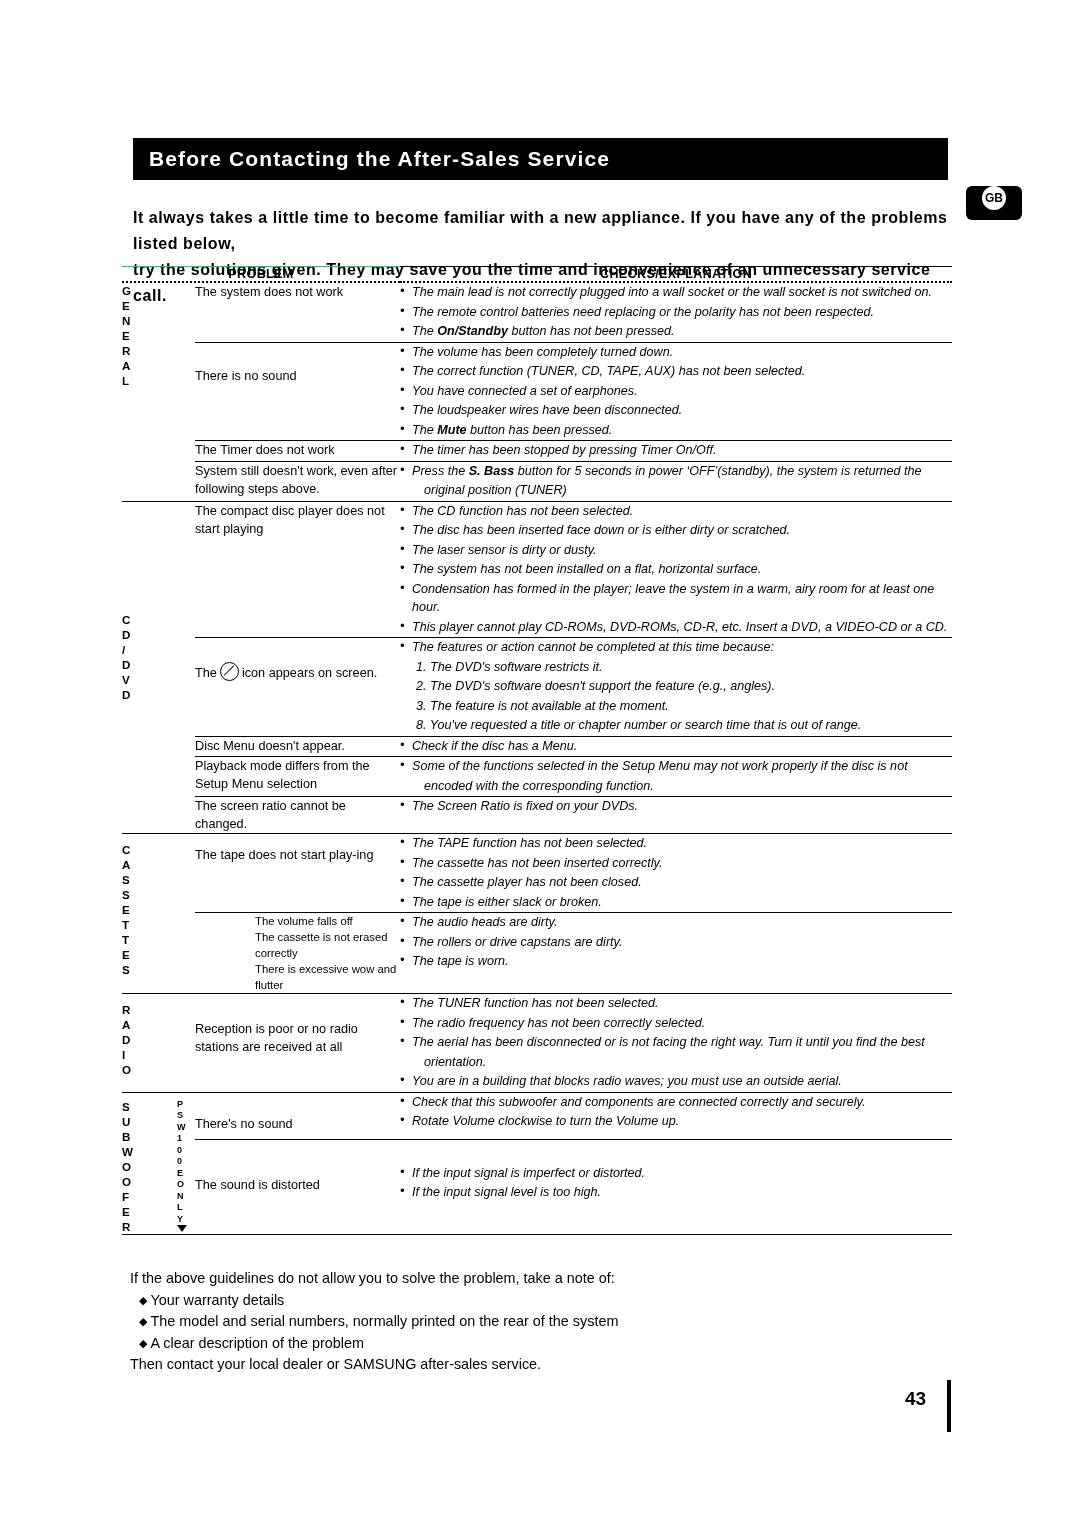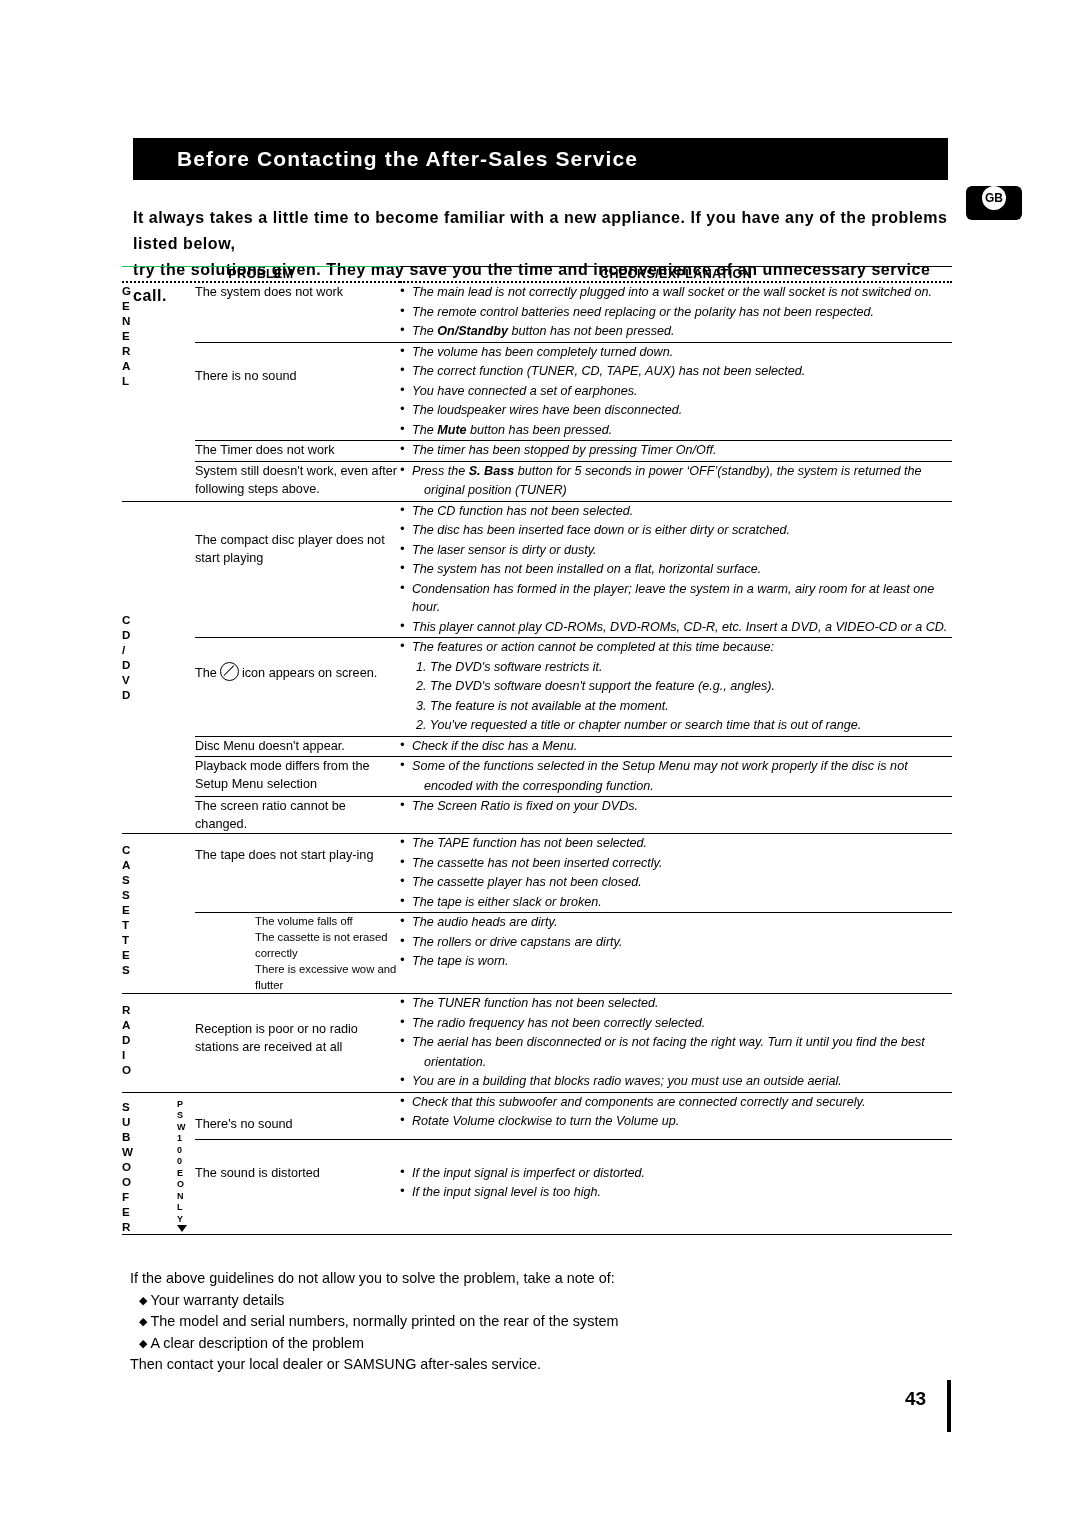--- a/index.html
+++ b/index.html
@@ -30,21 +30,20 @@
     background: #000;
     color: #fff;
     display: flex;
     align-items: center;
   }
   .title-bar .title-text {
     font-size: 21px;
     font-weight: bold;
     letter-spacing: 1.1px;
     padding-left: 16px;
-    margin-left: 28px;
   }
   
   .gb-badge {
     position: absolute;
     left: 966px;
     top: 186px;
     width: 56px;
     height: 34px;
     background: #000;
     border-radius: 6px;
@@ -338,21 +337,21 @@
       <tr>
         <td rowspan="5" class="vcat rule-thick" style="padding-top:110px;">
           <span>C</span>
           <span>D</span>
           <span>/</span>
           <span>D</span>
           <span>V</span>
           <span>D</span>
         </td>
         <td rowspan="5" class="rule-thick"></td>
-        <td class="prob rule-prob" style="padding-top:29px;margin-left:12px;">The compact disc player does not start playing</td>
+        <td class="prob rule-prob" style="padding-top:0;margin-left:12px;">The compact disc player does not start playing</td>
         <td class="chk rule-full">
           <ul>
             <li class="bullet">The CD function has not been selected.</li>
             <li class="bullet">The disc has been inserted face down or is either dirty or scratched.</li>
             <li class="bullet">The laser sensor is dirty or dusty.</li>
             <li class="bullet">The system has not been installed on a flat, horizontal surface.</li>
             <li class="bullet">Condensation has formed in the player; leave the system in a warm, airy room for at least one hour.</li>
             <li class="bullet">This player cannot play CD-ROMs, DVD-ROMs, CD-R, etc. Insert a DVD, a VIDEO-CD or a CD.</li>
           </ul>
         </td>
@@ -360,21 +359,21 @@
       <tr>
         <td class="prob rule-prob" style="padding-top:24px;">
           <span>The</span><span class="dvd-icon"></span><span>icon appears on screen.</span>
         </td>
         <td class="chk rule-full">
           <ul>
             <li class="bullet">The features or action cannot be completed at this time because:</li>
             <li class="num">1. The DVD's software restricts it.</li>
             <li class="num">2. The DVD's software doesn't support the feature (e.g., angles).</li>
             <li class="num">3. The feature is not available at the moment.</li>
-            <li class="num">2. You've requested a title or chapter number or search time that is out of range.</li>
+            <li class="num">8. You've requested a title or chapter number or search time that is out of range.</li>
           </ul>
         </td>
       </tr>
       <tr>
         <td class="prob rule-prob">Disc Menu doesn't appear.</td>
         <td class="chk rule-full">
           <ul>
             <li class="bullet">Check if the disc has a Menu.</li>
           </ul>
         </td>
@@ -484,21 +483,21 @@
         </td>
         <td class="prob rule-prob" style="padding-top:22px;">There's no sound</td>
         <td class="chk rule-full">
           <ul>
             <li class="bullet">Check that this subwoofer and components are connected correctly and securely.</li>
             <li class="bullet">Rotate Volume clockwise to turn the Volume up.</li>
           </ul>
         </td>
       </tr>
       <tr>
-        <td class="prob rule-thick" style="padding-top:24px;padding-bottom:18px;">The sound is distorted</td>
+        <td class="prob rule-thick" style="padding-top:36px;padding-bottom:18px;">The sound is distorted</td>
         <td class="chk rule-thick" style="padding-top:24px;padding-bottom:18px;">
           <ul>
             <li class="bullet">If the input signal is imperfect or distorted.</li>
             <li class="bullet">If the input signal level is too high.</li>
           </ul>
         </td>
       </tr>
     </tbody>
       </table>
   </div>

